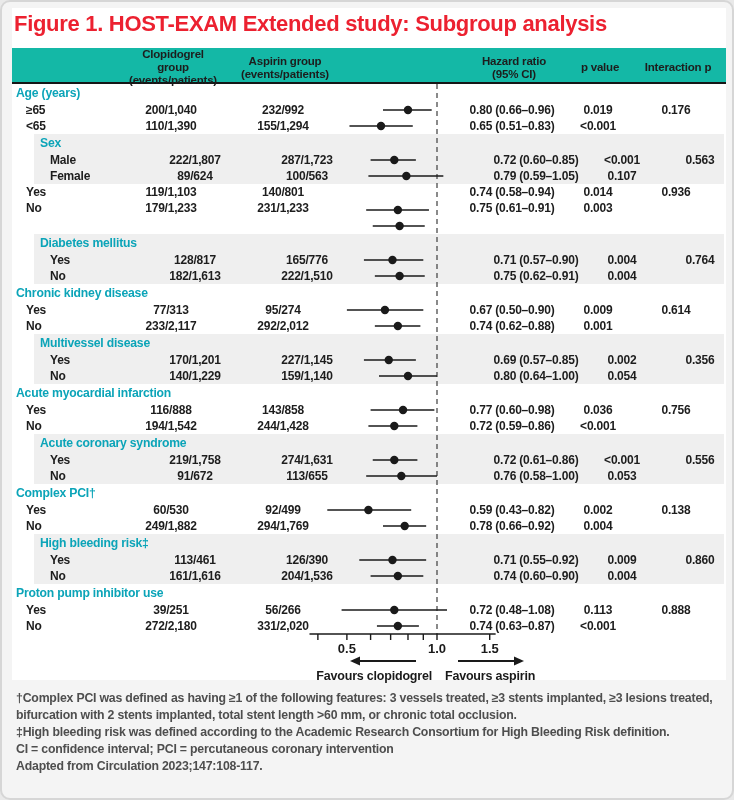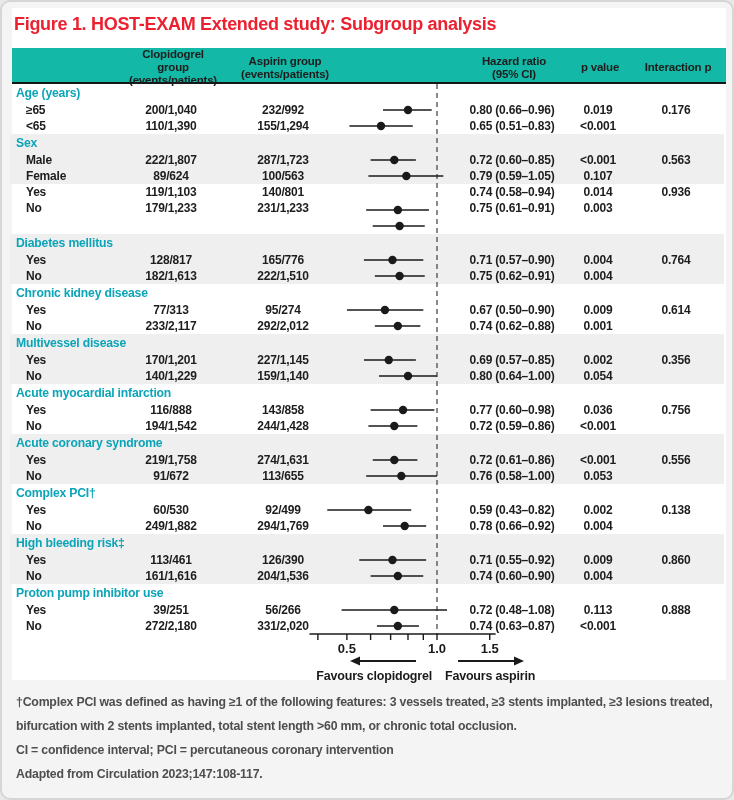--- a/index.html
+++ b/index.html
@@ -4,45 +4,45 @@
 <style>
   html,body{margin:0;padding:0;background:#e9e9e9;}
   .page{
     position:relative;width:734px;height:800px;box-sizing:border-box;
     background:#f4f4f4;border:2px solid #d6d6d6;border-radius:10px;overflow:hidden;
     font-family:"Liberation Sans",sans-serif;color:#1d1d1d;
   }
   .card{position:absolute;left:10px;top:6px;width:714px;height:672px;background:#ffffff;}
   .fig-title{
     position:absolute;left:12px;top:11px;width:710px;
-    font-size:18px;line-height:22px;font-weight:800;letter-spacing:-0.3px;color:#ec2130;
+    font-size:22px;line-height:22px;font-weight:800;letter-spacing:-0.3px;color:#ec2130;
   }
   .colheader{
     position:absolute;left:10px;top:46px;width:714px;height:34px;background:#14b8a6;
     border-bottom:2.5px solid #161616;box-sizing:content-box;
     display:grid;grid-template-columns:118px 86px 138px 104px 112px 60px 96px;
     align-items:center;
   }
   .hcell{display:flex;flex-direction:column;align-items:center;justify-content:center;
     font-size:11.5px;line-height:13px;font-weight:700;letter-spacing:-0.2px;text-align:center;}
   .tbl{position:absolute;left:8px;top:82px;width:714px;}
   .block{height:50px;overflow:hidden;}
-  .block.alt{background:#efefef;}
+  .block.alt{background:#efefef;margin-left:24px;}
   .grow{display:grid;grid-template-columns:118px 86px 138px 104px 112px 60px 96px;align-items:center;}
   .sgrow{height:18px;}
   .datarow{height:16px;}
   .sghead{grid-column:1 / span 4;padding-left:6px;font-size:12.2px;font-weight:700;
     letter-spacing:-0.2px;color:#0ba4b8;white-space:nowrap;}
   .c{font-size:12px;font-weight:700;letter-spacing:-0.2px;white-space:nowrap;}
   .lbl{padding-left:16px;}
   .ctr{text-align:center;}
   #overlay{position:absolute;left:0;top:0;pointer-events:none;}
   .footnotes{
     position:absolute;left:14px;top:688px;width:708px;
-    font-size:12.3px;line-height:24px;font-weight:700;letter-spacing:-0.2px;color:#4e4e4e;
+    font-size:12.3px;line-height:17px;font-weight:700;letter-spacing:-0.2px;color:#4e4e4e;
   }
   .footnotes p{margin:0;}
 </style>
 </head>
 <body>
 
 <div class="page">
   <div class="card"></div>
 
   <div class="fig-title">Figure 1. HOST-EXAM Extended study: Subgroup analysis</div>
@@ -380,16 +380,17 @@
       <line x1="414" y1="659" x2="357" y2="659" stroke="#1a1a1a" stroke-width="2"></line>
       <polygon points="348,659 358,654.5 358,663.5" fill="#1a1a1a"></polygon>
       <line x1="456" y1="659" x2="513" y2="659" stroke="#1a1a1a" stroke-width="2"></line>
       <polygon points="522,659 512,654.5 512,663.5" fill="#1a1a1a"></polygon>
       <text x="430" y="678" text-anchor="end" fill="#1a1a1a" font-family="&quot;Liberation Sans&quot;, sans-serif" font-size="12.5" font-weight="700" letter-spacing="-0.2">Favours clopidogrel</text>
       <text x="443" y="678" text-anchor="start" fill="#1a1a1a" font-family="&quot;Liberation Sans&quot;, sans-serif" font-size="12.5" font-weight="700" letter-spacing="-0.2">Favours aspirin</text>
     </svg>
 
   <div class="footnotes">
     <p>†Complex PCI was defined as having ≥1 of the following features: 3 vessels treated, ≥3 stents implanted, ≥3 lesions treated, bifurcation with 2 stents implanted, total stent length &gt;60 mm, or chronic total occlusion.</p>
+    <p>‡High bleeding risk was defined according to the Academic Research Consortium for High Bleeding Risk definition.</p>
     <p>CI = confidence interval; PCI = percutaneous coronary intervention</p>
     <p>Adapted from Circulation 2023;147:108-117.</p>
   </div>
 </div>
 
 </body></html>

